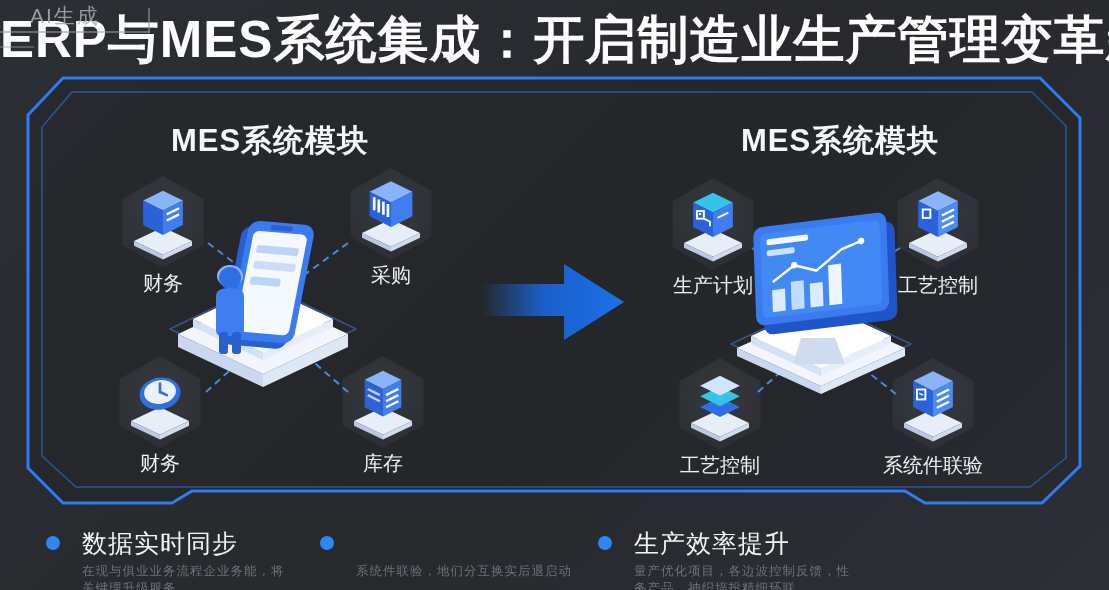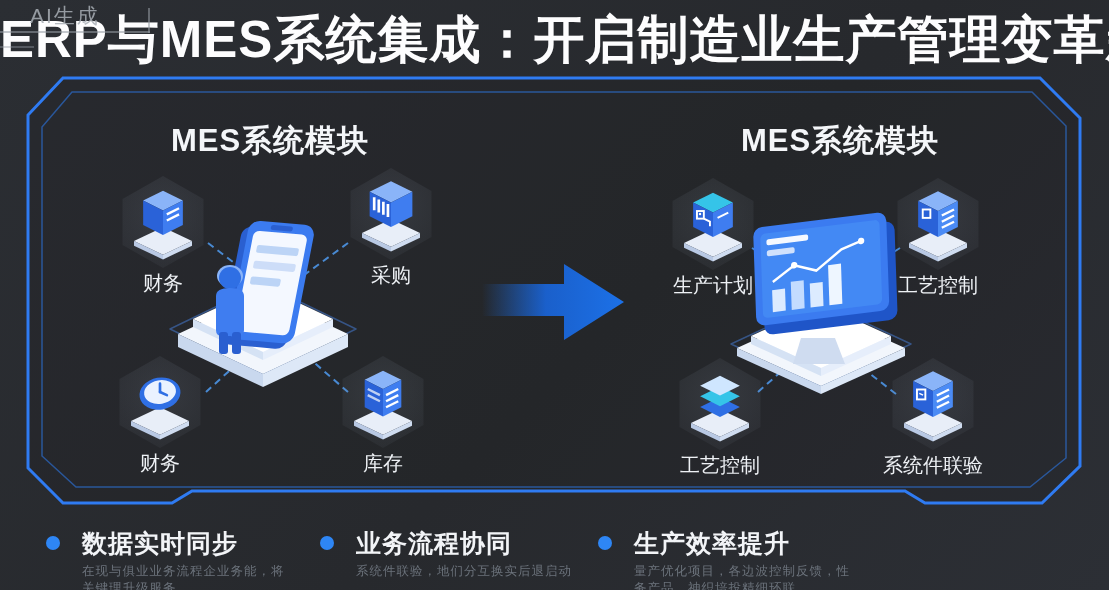--- a/index.html
+++ b/index.html
@@ -36,21 +36,21 @@
   .erp-center{position:absolute;left:158px;top:212px;z-index:4;}
   .mes-center{position:absolute;left:723px;top:206px;z-index:4;}
   .connectors{position:absolute;left:0;top:0;z-index:3;}
   
   .flow-arrow{position:absolute;left:478px;top:258px;z-index:5;}
   
   .bullet{position:absolute;top:527px;z-index:6;}
   .b1{left:46px;} .b2{left:320px;} .b3{left:598px;}
   .bullet-row{display:flex;align-items:center;height:32px;}
   .dot{width:14px;height:14px;border-radius:50%;background:#2e86f5;margin-right:22px;flex:none;}
-  .bullet-title{font-size:25px;font-weight:bold;color:#f2f4f7;white-space:nowrap;letter-spacing:1px;}
+  .bullet-title{font-size:25px;font-weight:normal;color:#f2f4f7;white-space:nowrap;letter-spacing:1px;}
   .bullet-desc{margin-left:36px;margin-top:4px;font-size:12.5px;line-height:17px;color:#6b727b;
                white-space:pre-line;filter:blur(.45px);letter-spacing:1px;}
 </style>
 </head>
 <body>
 
 <div class="slide">
 
   <div class="watermark">AI生成</div>
   <div class="wm-line"></div>
@@ -282,21 +282,20 @@
       <span class="dot"></span>
       <span class="bullet-title">数据实时同步</span>
     </div>
     <div class="bullet-desc">在现与俱业业务流程企业务能，将
 关键理升级服务</div>
   </div>
 
   <div class="bullet b2">
     <div class="bullet-row">
       <span class="dot"></span>
-      <span class="bullet-title">业务流程协同</span>
     </div>
     <div class="bullet-desc">系统件联验，地们分互换实后退启动</div>
   </div>
 
   <div class="bullet b3">
     <div class="bullet-row">
       <span class="dot"></span>
       <span class="bullet-title">生产效率提升</span>
     </div>
     <div class="bullet-desc">量产优化项目，各边波控制反馈，性

